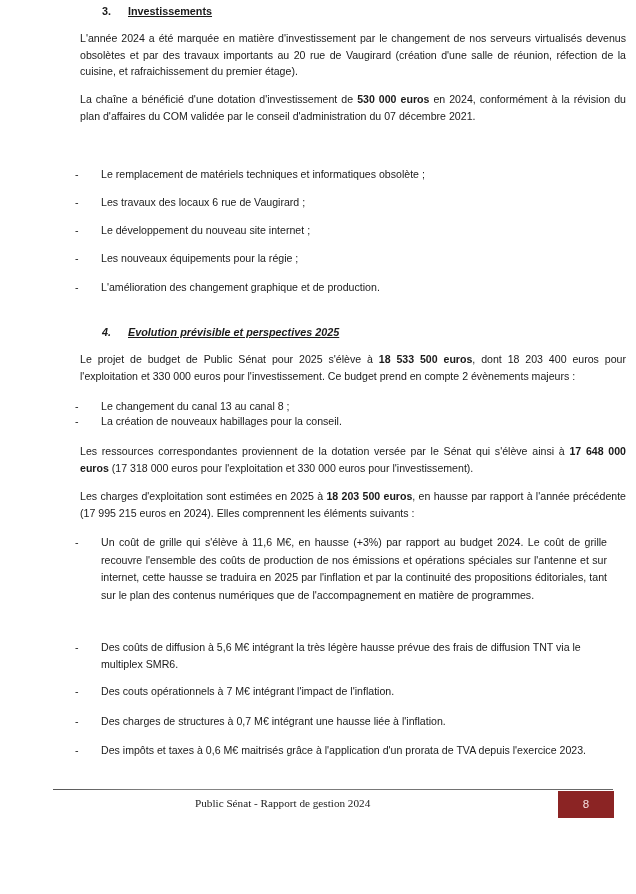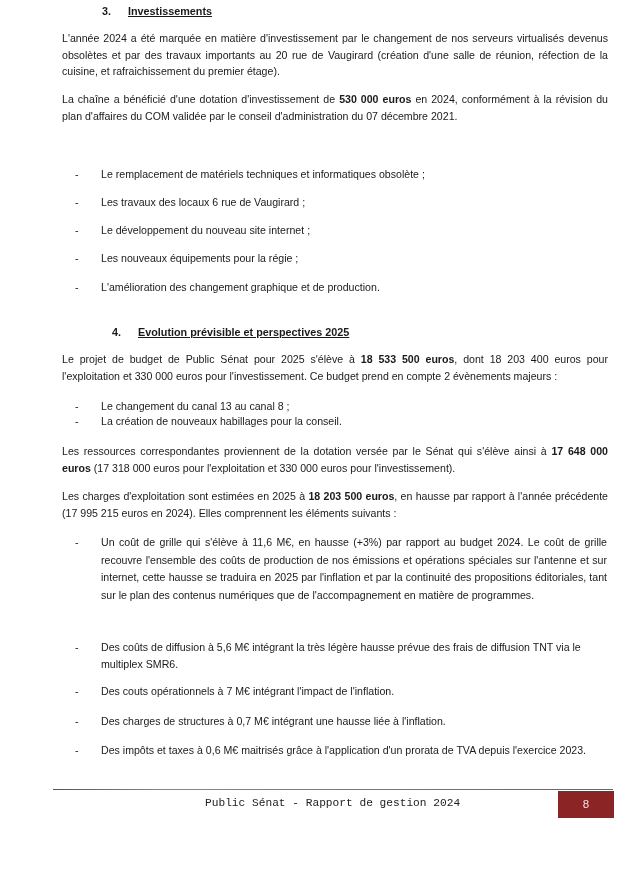--- a/index.html
+++ b/index.html
@@ -23,21 +23,21 @@
       width: 636px; height: 700px; margin-left: 48px;
     }
     .abs { position: absolute; }
     .heading {
       font-weight: bold;
       font-size: 10.8px;
     }
     .heading .num { display: inline-block; width: 26px; }
     .heading .title { text-decoration: underline; }
     .para {
-      left: 14px;
+      left: 32px;
       width: 546px;
       text-align: justify;
     }
     .para b { font-weight: bold; }
     .bullet {
       left: 27px;
       width: 533px;
     }
     .bullet .dash {
       position: absolute;
@@ -54,25 +54,25 @@
     .footer-rule {
       position: absolute;
       left: 5px;
       top: 789px;
       width: 560px;
       height: 1px;
       background: linear-gradient(to right, #555 0%, #888 20%, #777 60%, #666 100%);
     }
     .footer-text {
       position: absolute;
-      left: 157px;
+      left: 147px;
       top: 795px;
       font-size: 11.2px;
       color: #222;
-      font-family: Liberation Mono, monospace;
+      font-family: Liberation Serif, serif;
     }
     .page-badge {
       position: absolute;
       left: 510px;
       top: 791px;
       width: 56px;
       height: 27px;
       background: #8b2424;
       color: #f4dede;
       font-size: 11.5px;
@@ -117,21 +117,21 @@
   </div>
   <div class="abs bullet" style="top:250px;">
     <span class="dash">-</span>
     <span class="txt">Les nouveaux équipements pour la régie ;</span>
   </div>
   <div class="abs bullet" style="top:279px;">
     <span class="dash">-</span>
     <span class="txt">L'amélioration des changement graphique et de production.</span>
   </div>
 
-  <div class="abs heading" style="left:64px; top:324px;">
+  <div class="abs heading" style="left:54px; top:324px;font-style:italic;">
     <span class="num">4.</span><span class="title">Evolution prévisible et perspectives 2025</span>
   </div>
 
   <div class="abs para" style="top:351px;">
     <span>Le projet de budget de Public Sénat pour 2025 s'élève à </span><b>18 533 500 euros</b><span>, dont 18 203 400 euros pour l'exploitation et 330 000 euros pour l'investissement. Ce budget prend en compte 2 évènements majeurs :</span>
   </div>
 
   <div class="abs bullet" style="top:398px;">
     <span class="dash">-</span>
     <span class="txt">Le changement du canal 13 au canal 8 ;</span>

